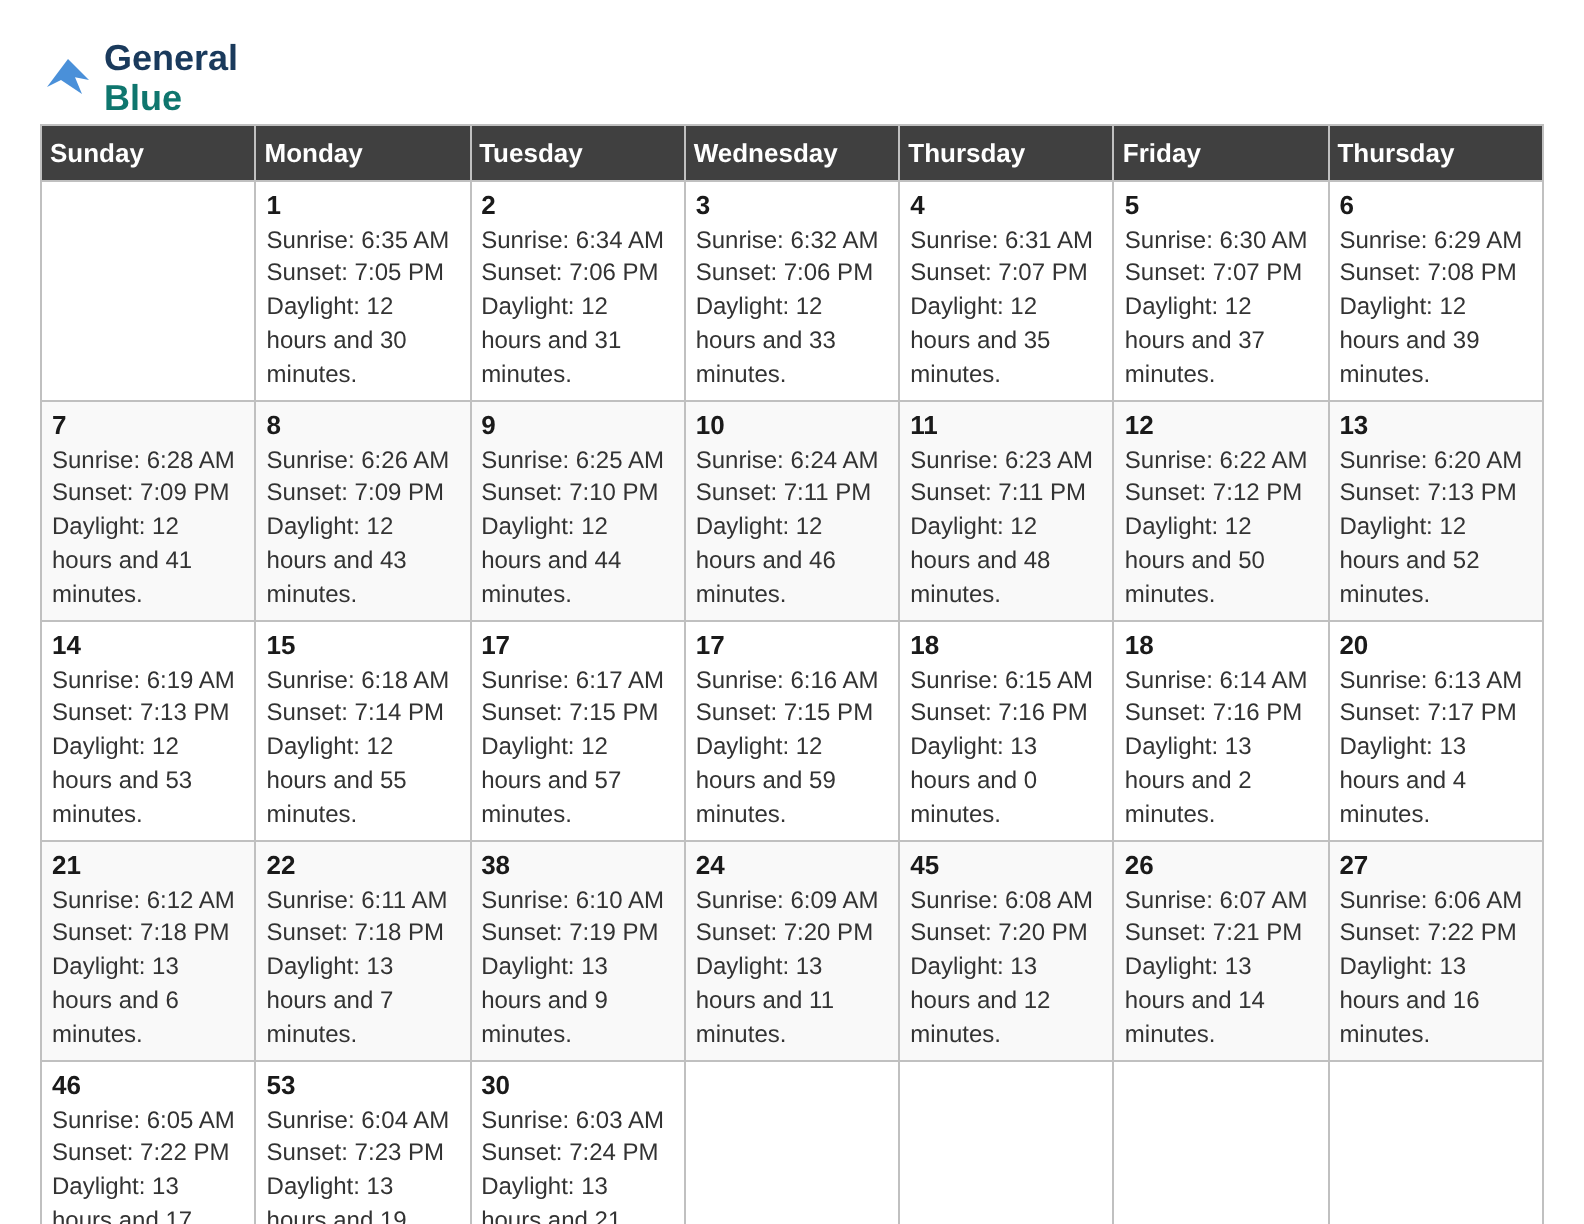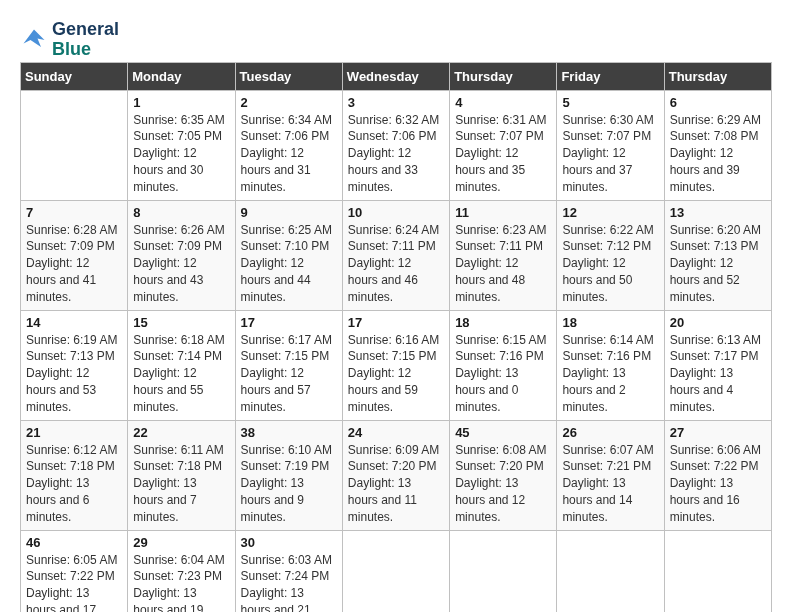--- a/index.html
+++ b/index.html
@@ -234,21 +234,21 @@
           <div class="cell-date">27</div>
           <div class="cell-info">Sunrise: 6:06 AM<br>Sunset: 7:22 PM<br>Daylight: 13 hours and 16 minutes.</div>
         </td>
       </tr>
       <tr>
         <td>
           <div class="cell-date">46</div>
           <div class="cell-info">Sunrise: 6:05 AM<br>Sunset: 7:22 PM<br>Daylight: 13 hours and 17 minutes.</div>
         </td>
         <td>
-          <div class="cell-date">29</div>
+          <div class="cell-date">53</div>
           <div class="cell-info">Sunrise: 6:04 AM<br>Sunset: 7:23 PM<br>Daylight: 13 hours and 19 minutes.</div>
         </td>
         <td>
           <div class="cell-date">30</div>
           <div class="cell-info">Sunrise: 6:03 AM<br>Sunset: 7:24 PM<br>Daylight: 13 hours and 21 minutes.</div>
         </td>
         <td class="empty-cell"></td>
         <td class="empty-cell"></td>
         <td class="empty-cell"></td>
         <td class="empty-cell"></td>

